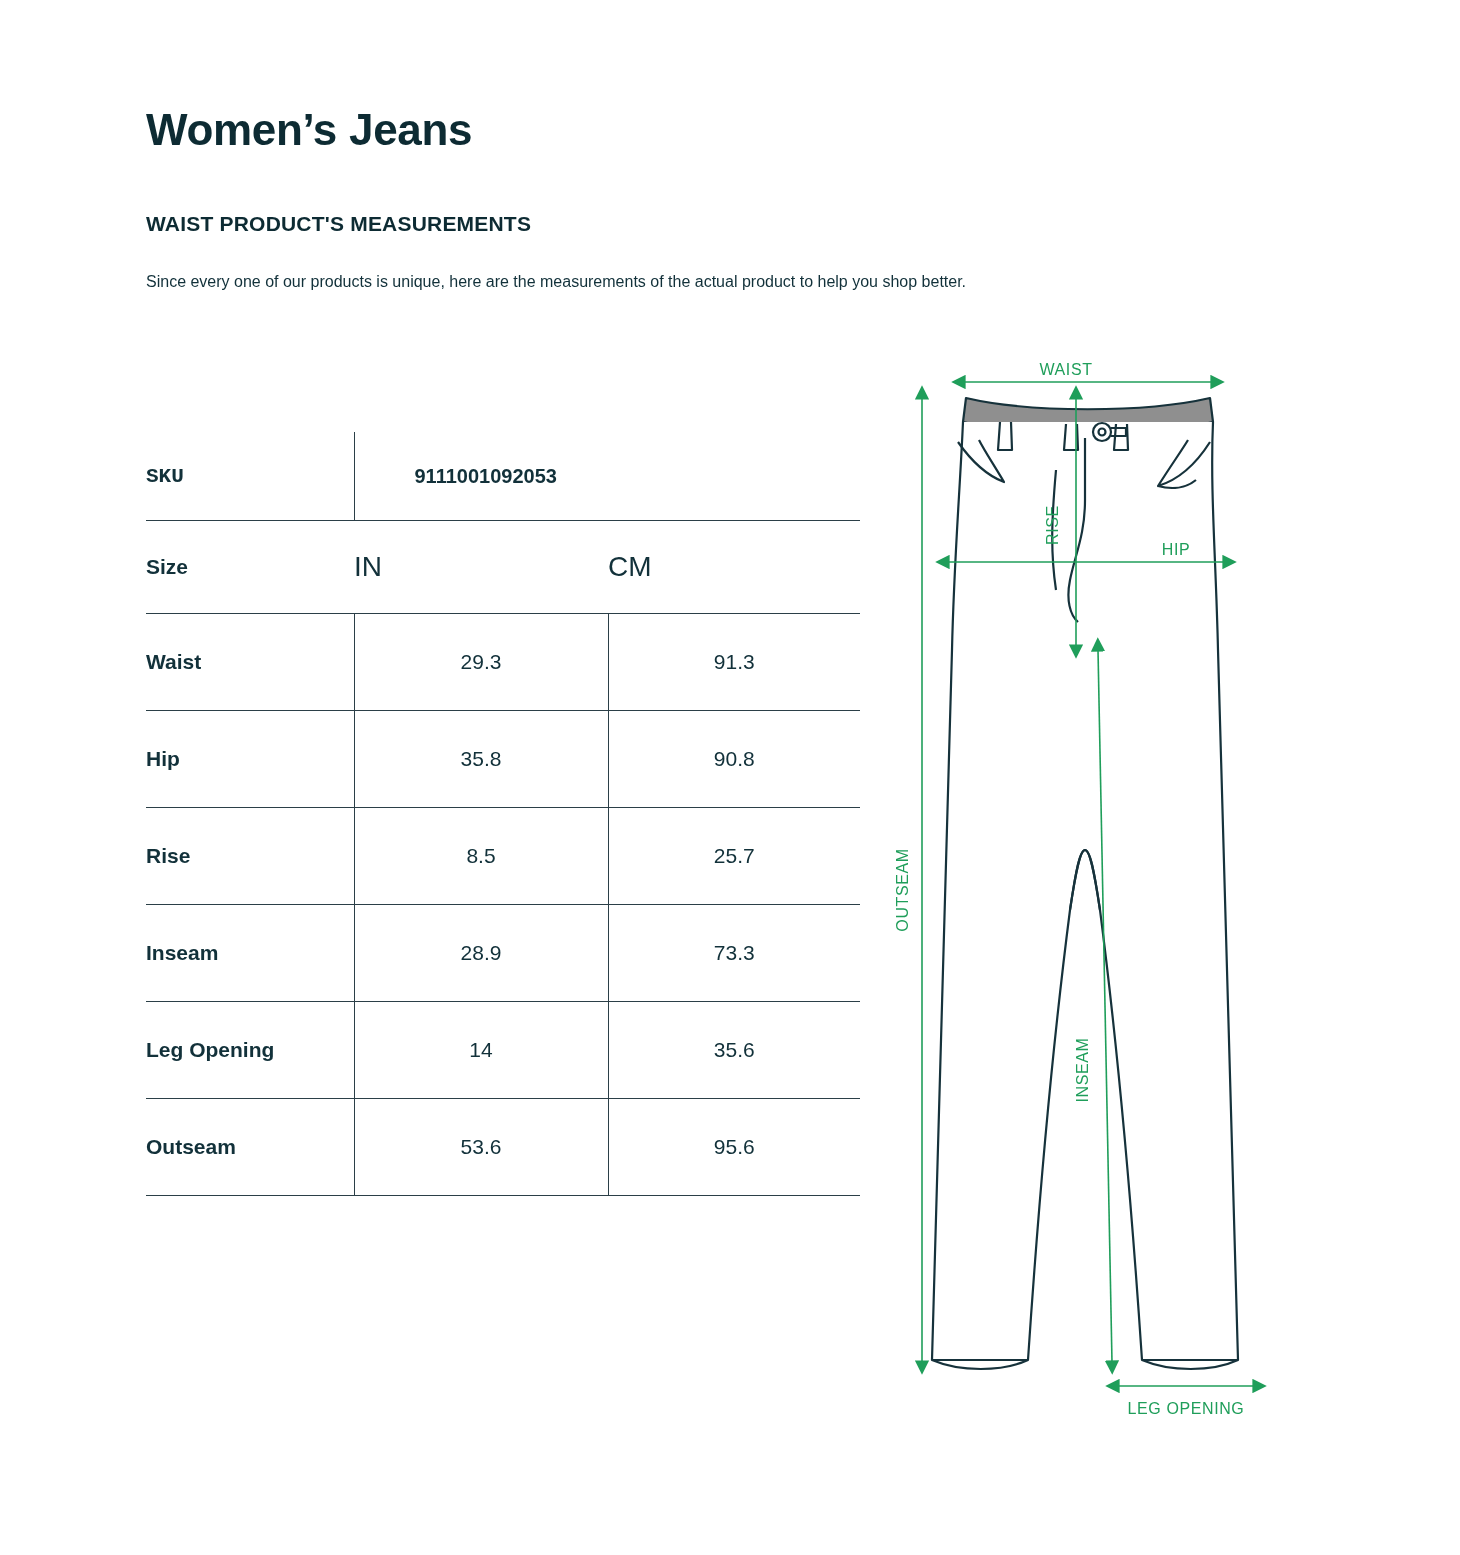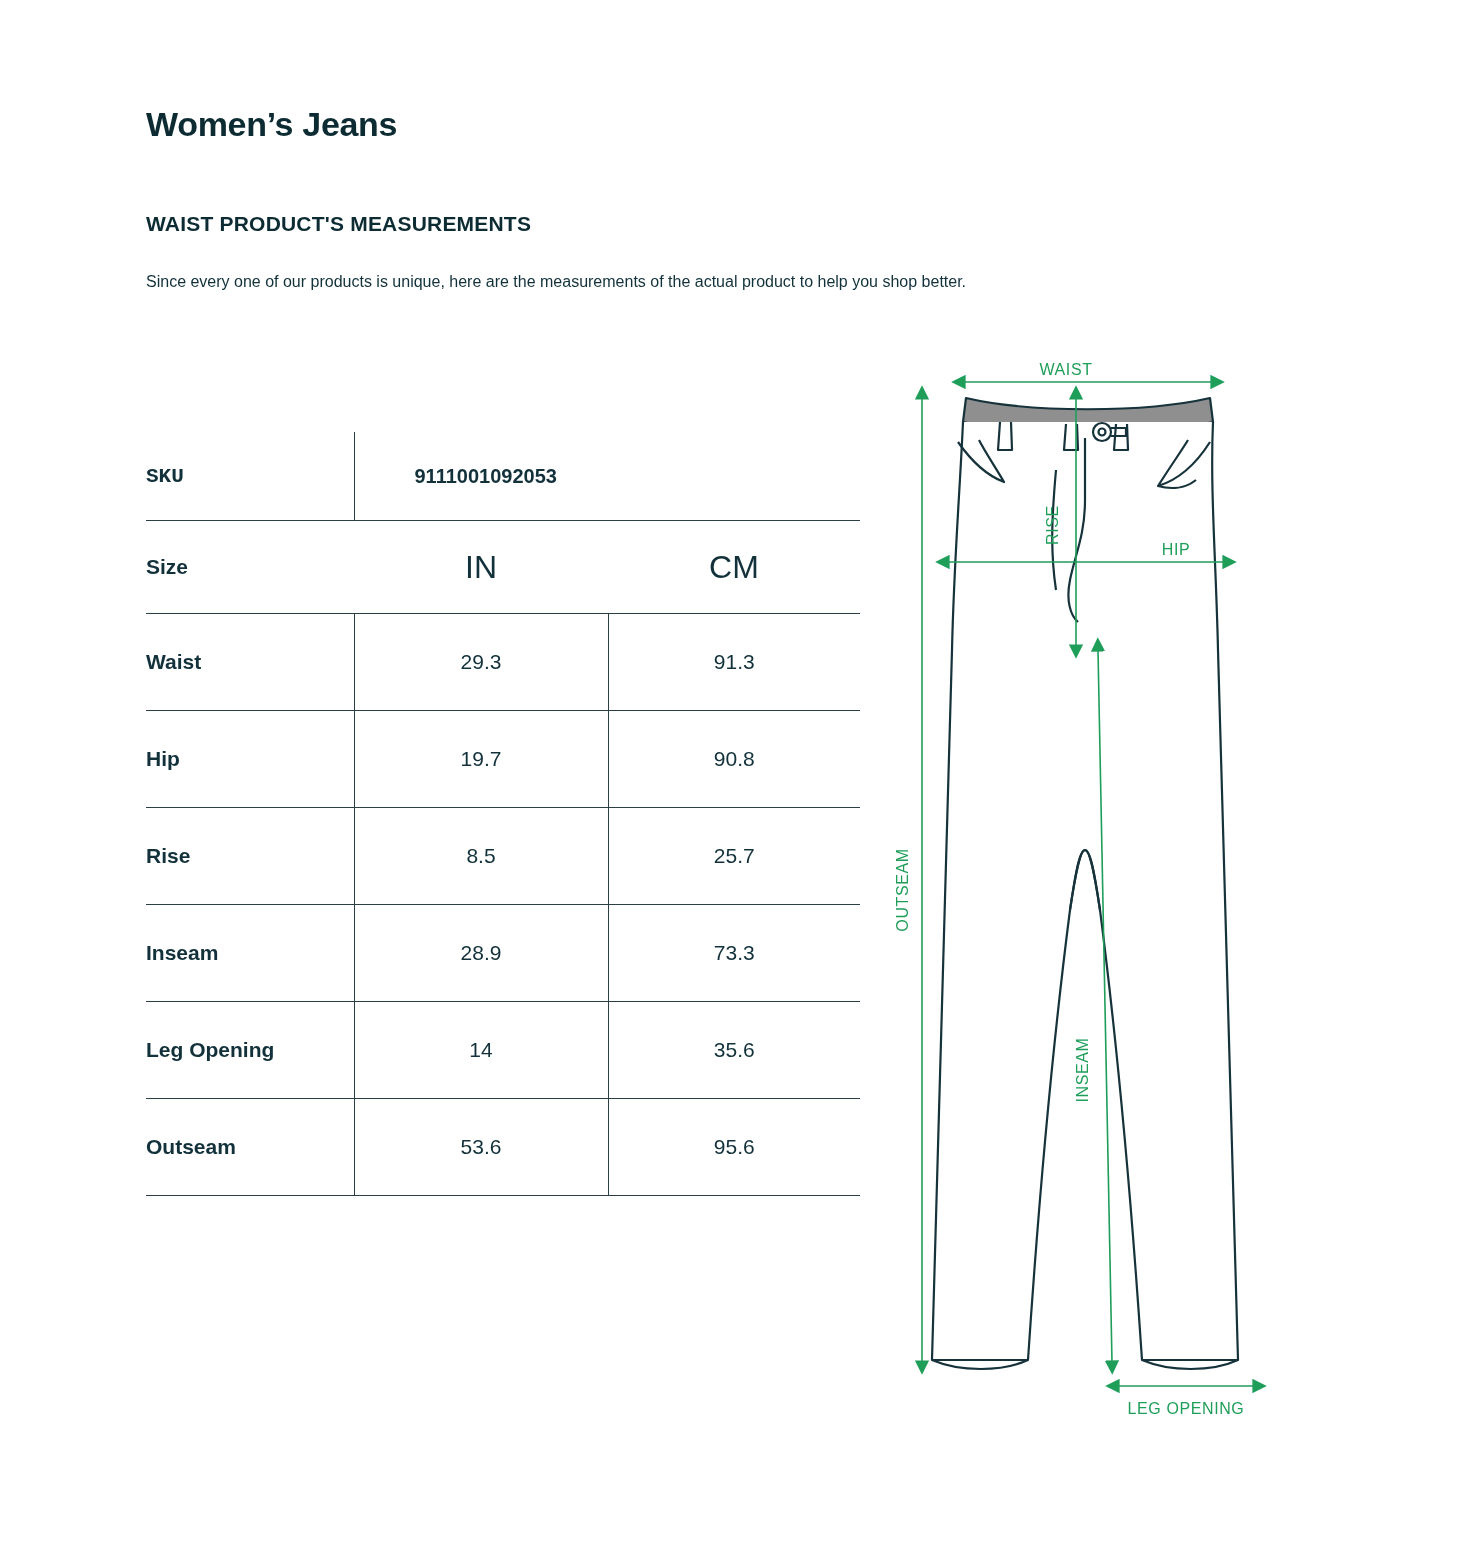--- a/index.html
+++ b/index.html
@@ -16,21 +16,21 @@
     overflow: hidden;
   }
   .page {
     position: absolute;
     inset: 0;
   }
   .title {
     position: absolute;
     left: 146px;
     top: 105px;
-    font-size: 34px;
+    font-size: 44px;
     font-weight: bold;
     letter-spacing: -0.3px;
     color: #0d2b33;
   }
   .subtitle {
     position: absolute;
     left: 146px;
     top: 212px;
     font-size: 21px;
     font-weight: bold;
@@ -98,22 +98,21 @@
     padding-left: 60px;
     height: 88px;
     margin-left: 36px;
   }
   tr.head-row td {
     border-bottom: 1.6px solid #2b3f47;
     height: 92px;
   }
   tr.head-row td.lbl { font-weight: bold; }
   tr.head-row td.unit {
-    text-align: center;
-    font-size: 32px;
+    font-size: 28px;
     font-weight: 400;
     border-left: none;
   }
   tr.head-row td.unit.cm { }
 
   
   .illustration {
     position: absolute;
     left: 880px;
     top: 350px;
@@ -149,21 +148,21 @@
           <td class="unit cm">CM</td>
         </tr>
 
         <tr>
           <td class="lbl">Waist</td>
           <td class="val">29.3</td>
           <td class="val">91.3</td>
         </tr>
         <tr>
           <td class="lbl">Hip</td>
-          <td class="val">19.7</td>
+          <td class="val">35.8</td>
           <td class="val">90.8</td>
         </tr>
         <tr>
           <td class="lbl">Rise</td>
           <td class="val">8.5</td>
           <td class="val">25.7</td>
         </tr>
         <tr>
           <td class="lbl">Inseam</td>
           <td class="val">28.9</td>

